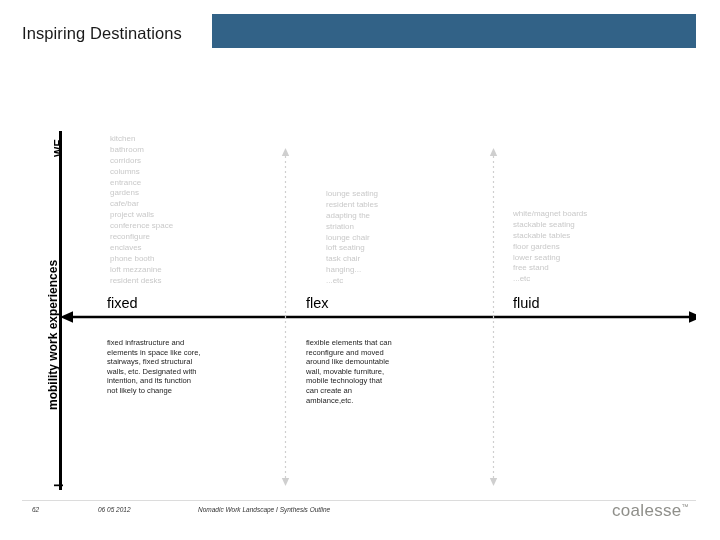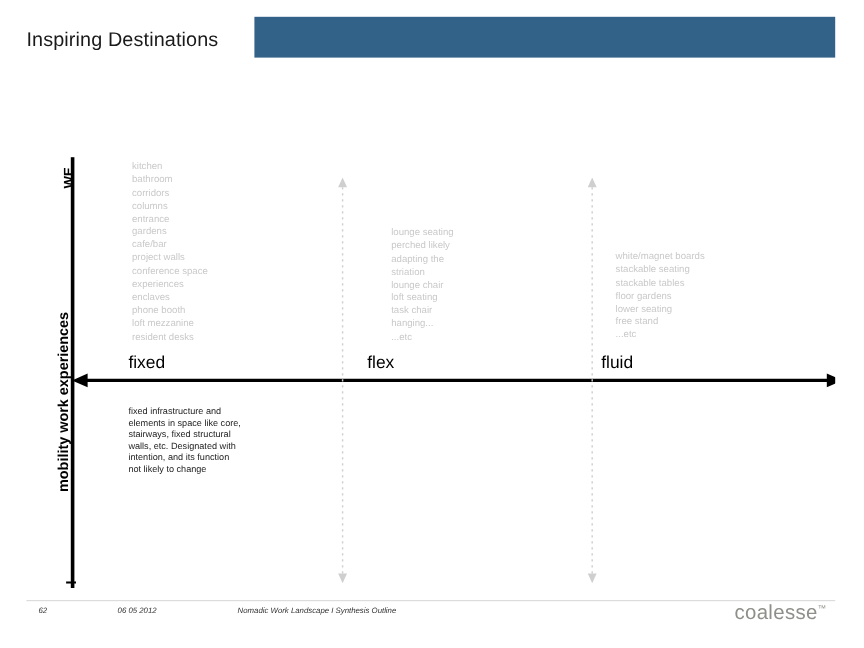--- a/index.html
+++ b/index.html
@@ -119,21 +119,21 @@
   
   .cat-heading {
     position: absolute;
     top: 295px;
     font-size: 14.5px;
     color: #000000;
     font-weight: 400;
   }
   #heading-fixed { left: 107px; }
   #heading-flex  { left: 306px; }
-  #heading-fluid { left: 501px; }
+  #heading-fluid { left: 513px; }
 
   
   .desc {
     position: absolute;
     font-size: 7.6px;
     line-height: 9.6px;
     color: #1d1d1d;
     white-space: pre-line;
   }
   #desc-fixed { left: 107px; top: 338px; width: 135px; }
@@ -215,30 +215,30 @@
   <div class="item-list" id="list-fixed">
     <div>kitchen</div>
     <div>bathroom</div>
     <div>corridors</div>
     <div>columns</div>
     <div>entrance</div>
     <div>gardens</div>
     <div>cafe/bar</div>
     <div>project walls</div>
     <div>conference space</div>
-    <div>experiences</div>
+    <div>reconfigure</div>
     <div>enclaves</div>
     <div>phone booth</div>
     <div>loft mezzanine</div>
     <div>resident desks</div>
   </div>
 
   <div class="item-list" id="list-flex">
     <div>lounge seating</div>
-    <div>perched likely</div>
+    <div>resident tables</div>
     <div>adapting the</div>
     <div>striation</div>
     <div>lounge chair</div>
     <div>loft seating</div>
     <div>task chair</div>
     <div>hanging...</div>
     <div>...etc</div>
   </div>
 
   <div class="item-list" id="list-fluid">
@@ -254,20 +254,27 @@
   <div class="cat-heading" id="heading-fixed">fixed</div>
   <div class="cat-heading" id="heading-flex">flex</div>
   <div class="cat-heading" id="heading-fluid">fluid</div>
 
   <div class="desc" id="desc-fixed">fixed infrastructure and
 elements in space like core,
 stairways, fixed structural
 walls, etc. Designated with
 intention, and its function
 not likely to change</div>
+  <div class="desc" id="desc-flex">flexible elements that can
+reconfigure and moved
+around like demountable
+wall, movable furniture,
+mobile technology that
+can create an
+ambiance,etc.</div>
 
   <div id="footer-rule"></div>
   <div class="footer-text" id="footer-page">62</div>
   <div class="footer-text" id="footer-date">06 05 2012</div>
   <div class="footer-text" id="footer-doc">Nomadic Work Landscape  I  Synthesis Outline</div>
   <div id="logo"><span>coalesse</span><sup>™</sup></div>
 
 </div>
 
 </body></html>

